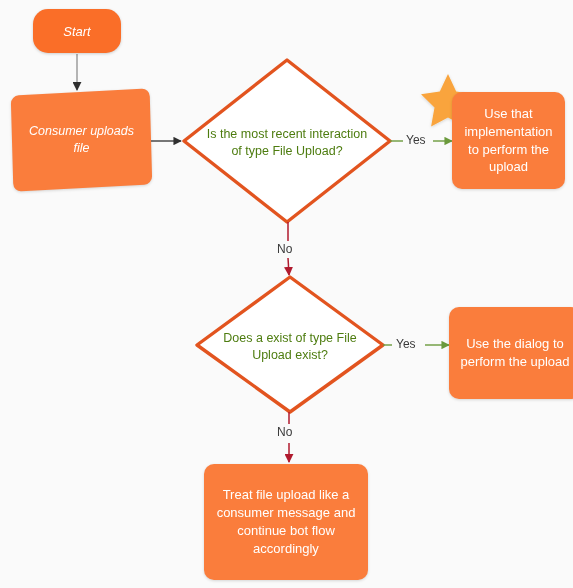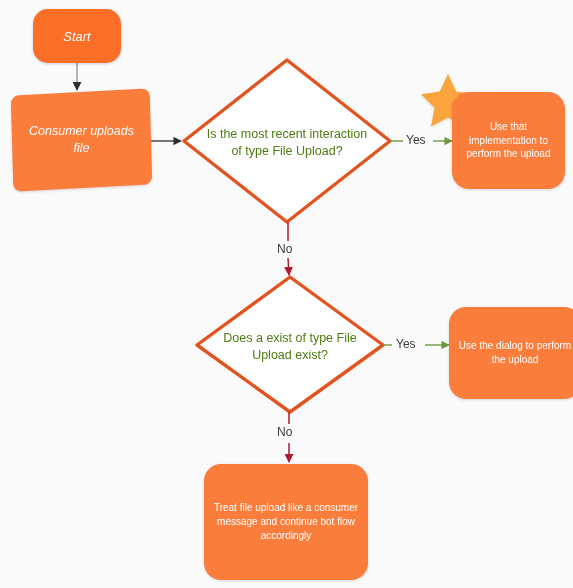--- a/index.html
+++ b/index.html
@@ -71,23 +71,23 @@
     font-style: italic;
     font-size: 12.5px;
     line-height: 1.35;
     padding: 0 8px;
     box-sizing: border-box;
     text-align: center;
   }
   
   .result-box {
     background: #FA7D3C;
-    border-radius: 17px;
+    border-radius: 10px;
     color: #FFFFFF;
-    font-size: 10px;
+    font-size: 13px;
     line-height: 1.38;
     padding: 6px 8px;
     box-shadow: 0 1px 3px rgba(0,0,0,0.15);
   }
   
   .diamond-label {
     position: absolute;
     color: #4d7c0f;
     font-size: 12.5px;
     line-height: 1.36;
@@ -146,21 +146,21 @@
 
     <line x1="383" y1="345" x2="392" y2="345" stroke="#6B9A3C" stroke-width="1.4"></line>
     <line x1="425" y1="345" x2="449" y2="345" stroke="#6B9A3C" stroke-width="1.4" marker-end="url(#arrow-green)"></line>
 
     <line x1="289" y1="412" x2="289" y2="424" stroke="#B01A2E" stroke-width="1.5"></line>
     <line x1="289" y1="443" x2="289" y2="462" stroke="#B01A2E" stroke-width="1.5" marker-end="url(#arrow-red)"></line>
 
     <polygon points="448,74 456.2,91.5 475,94.2 461.5,107.6 464.9,126.6 448,117.6 431.1,126.6 434.5,107.6 421,94.2 439.8,91.5" fill="#F9A43C" stroke="none" stroke-linejoin="round" filter="url(#soft-shadow)"></polygon>
   </svg>
 
-  <div class="node start-pill" style="left:33px; top:9px; width:88px; height:54px;">
+  <div class="node start-pill" style="left:33px; top:9px; width:88px; height:44px;">
     <span>Start</span>
   </div>
 
   <div class="skew-node-wrap" style="left:12px; top:92px; width:139px; height:96px;">
     <div class="skew-node"></div>
     <div class="skew-node-label">Consumer uploads file</div>
   </div>
 
   <div class="diamond-label" style="left:202px; top:115px; width:170px; height:55px;">Is the most recent interaction of type File Upload?</div>
 

